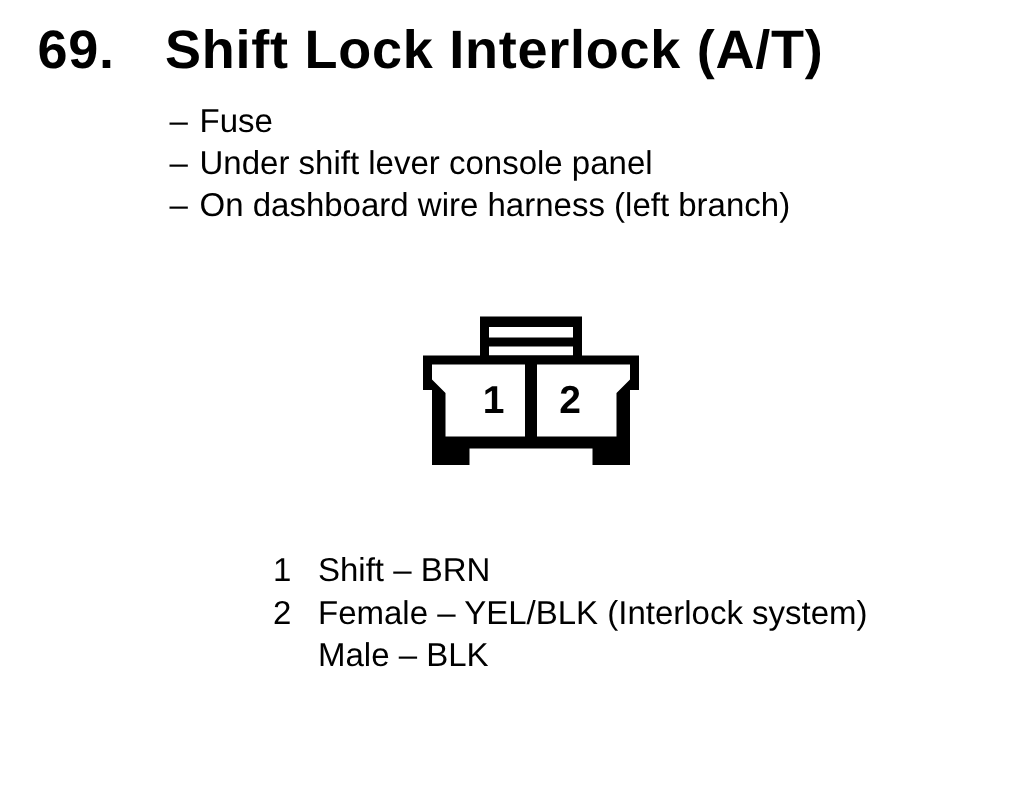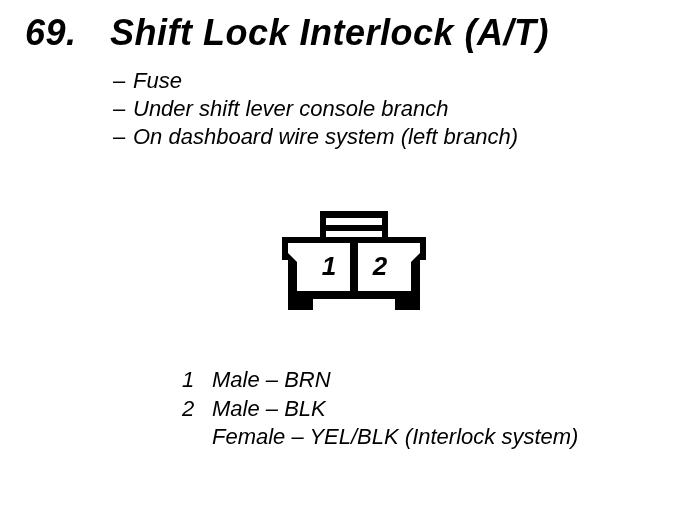--- a/index.html
+++ b/index.html
@@ -8,21 +8,20 @@
     background: #ffffff;
   }
   .page {
     position: relative;
     width: 688px;
     height: 524px;
     background: #ffffff;
     color: #000000;
     font-family: "Liberation Sans", sans-serif;
     overflow: hidden;
-    font-style: italic;
   }
 
   
   .title-row {
     position: absolute;
     left: 25px;
     top: 12px;
     display: flex;
     align-items: baseline;
     font-weight: bold;
@@ -99,25 +98,25 @@
     <span class="title">Shift Lock Interlock (A/T)</span>
   </div>
 
   <div class="details">
     <div class="detail-line">
       <span class="dash">–</span>
       <span>Fuse</span>
     </div>
     <div class="detail-line">
       <span class="dash">–</span>
-      <span>Under shift lever console branch</span>
+      <span>Under shift lever console panel</span>
     </div>
     <div class="detail-line">
       <span class="dash">–</span>
-      <span>On dashboard wire system (left branch)</span>
+      <span>On dashboard wire harness (left branch)</span>
     </div>
   </div>
 
   <div class="connector">
     <svg width="148" height="104" viewBox="0 0 148 104">
 
       <rect x="40" y="2" width="68" height="32" fill="#000000"></rect>
       <rect x="46" y="9" width="56" height="7" fill="#ffffff"></rect>
       <rect x="46" y="22" width="56" height="6" fill="#ffffff"></rect>
 
@@ -128,25 +127,25 @@
       <path d="M140,34 L78,34 L78,82 L131,82 L131,53 L140,44 Z" fill="#ffffff"></path>
     </svg>
     <span class="pin-num p1">1</span>
     <span class="pin-num p2">2</span>
   </div>
 
   <div class="pin-list">
     <div class="pin-row">
       <span class="pin-no">1</span>
       <div class="pin-desc">
-        <div>Male – BRN</div>
+        <div>Shift – BRN</div>
       </div>
     </div>
     <div class="pin-row">
       <span class="pin-no">2</span>
       <div class="pin-desc">
+        <div>Female – YEL/BLK (Interlock system)</div>
         <div>Male – BLK</div>
-        <div>Female – YEL/BLK (Interlock system)</div>
       </div>
     </div>
   </div>
 
 </div>
 
 </body></html>

